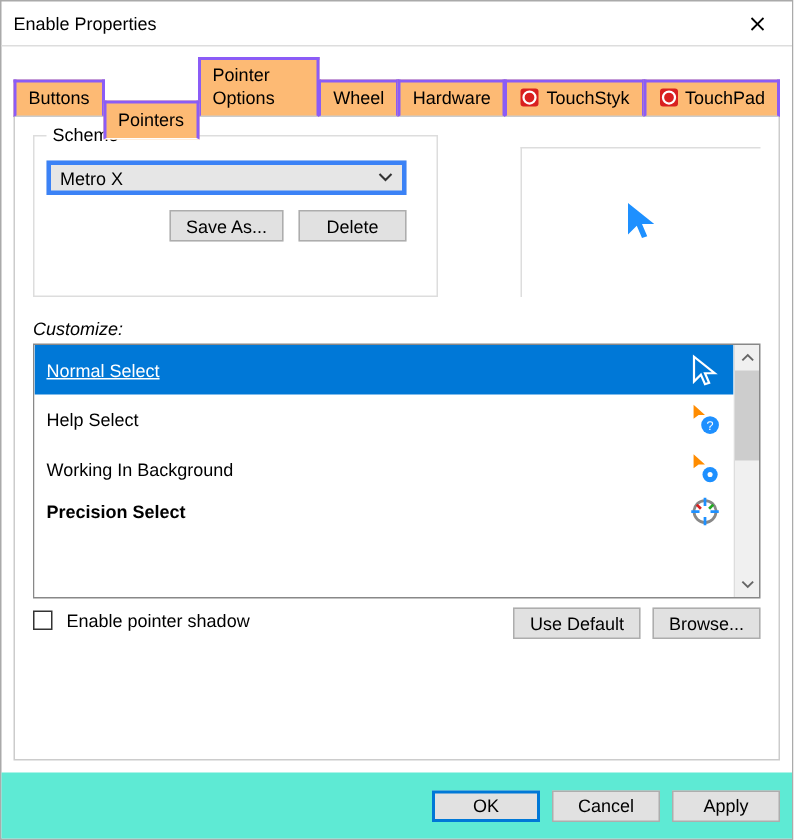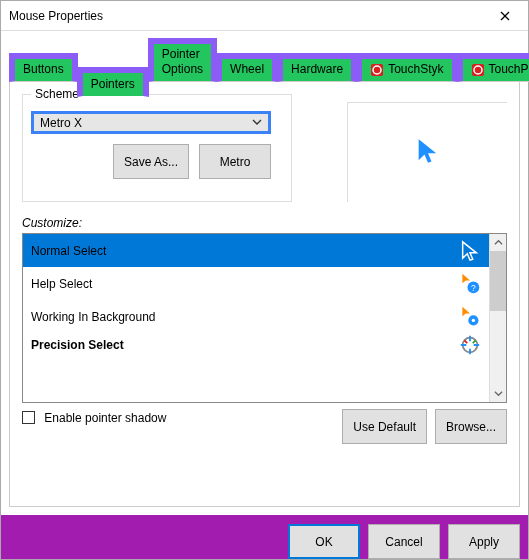--- a/index.html
+++ b/index.html
@@ -48,29 +48,29 @@
   }
   .tabs {
     display: flex;
     align-items: flex-end;
     gap: 0;
     position: relative;
     z-index: 2;
   }
   .tab {
     padding: 3px 8px 4px 8px;
-    border: 6px solid #8b5cf6;
+    border: 2px solid #8b5cf6;
     border-bottom: 1px solid #ccc;
-    background: #22c55e;
+    background: #fdba74;
     font-size: 12px;
     line-height: 15px;
     position: relative;
     top: 1px;
     display: flex;
-    align-items: center;
+    align-items: flex-start;
     gap: 4px;
   }
   .tab.active {
     border-bottom: 1px solid #fff;
     padding-top: 4px;
     top: 16px;
     z-index: 3;
   }
   .tab + .tab { margin-left: -1px; }
   .tab .ticon {
@@ -110,21 +110,21 @@
     border: 3px solid #3b82f6;
     display: flex;
     align-items: center;
     justify-content: space-between;
     padding: 0 6px;
     margin-top: 8px;
   }
   .combo .arrow svg { width:10px; height:10px; }
   .btnrow { display:flex; gap:10px; margin-top:10px; justify-content:flex-end; width:240px; }
   .btn {
-    height: 35px;
+    height: 21px;
     min-width: 72px;
     border: 1px solid #adadad;
     background: #e1e1e1;
     display:inline-flex;
     align-items:center;
     justify-content:center;
     padding: 0 10px;
     font-size:12px;
   }
   .btn.default { border: 2px solid #0078d7; }
@@ -153,21 +153,22 @@
   .listitem {
     height: 33px;
     display:flex;
     align-items:center;
     justify-content:space-between;
     padding: 0 6px 0 8px;
     font-size:12px;
   }
   .listitem.selected {
     background: #0078d7;
-    color: #000000;
+    color: #ffffff;
+    text-decoration: underline;
   }
   .listitem .ic {
     width: 26px; height:26px;
     display:flex; align-items:center; justify-content:center;
   }
   .listitem .ic svg { width:22px; height:22px; }
   .listitem.half { height: 24px; font-weight: bold; }
   .scrollbar {
     width: 17px;
     background: #f0f0f0;
@@ -195,36 +196,36 @@
     border:1px solid #333;
     margin-right:6px;
     display:inline-block;
     position:relative;
     top:2px;
   }
   .below-list .spacer { flex:1; }
   .dialog-buttons {
     height: 44px;
     display:flex;
-    align-items:flex-end;
+    align-items:center;
     justify-content:flex-end;
     gap: 8px;
     padding: 0 8px;
     border-top: none;
-    background: #a21caf;
+    background: #5eead4;
   }
   .dialog-buttons .btn { min-width: 72px; background: #e1e1e1; }
 </style>
 </head>
 <body>
 
 <div class="window">
 
   <div class="titlebar">
-    <span class="title">Mouse Properties</span>
+    <span class="title">Enable Properties</span>
     <div class="close">
       <span>
         <svg viewBox="0 0 10 10">
             <line x1="1" y1="1" x2="9" y2="9"></line>
             <line x1="9" y1="1" x2="1" y2="9"></line>
           </svg>
       </span>
     </div>
   </div>
 
@@ -277,21 +278,21 @@
               <svg viewBox="0 0 10 10">
                   <path d="M1 3 L5 7 L9 3" fill="none" stroke="#333" stroke-width="1.4"></path>
                 </svg>
             </span>
           </div>
           <div class="btnrow">
             <div class="btn">
                 <span>Save As...</span>
               </div>
             <div class="btn">
-                <span>Metro</span>
+                <span>Delete</span>
               </div>
           </div>
         </div>
         <div class="preview">
           <span>
             <svg viewBox="0 0 24 24">
                 <path d="M4 2 L4 20 L9 15 L12 22 L15 21 L12 14 L19 14 Z" fill="#1e90ff"></path>
               </svg>
           </span>
         </div>

